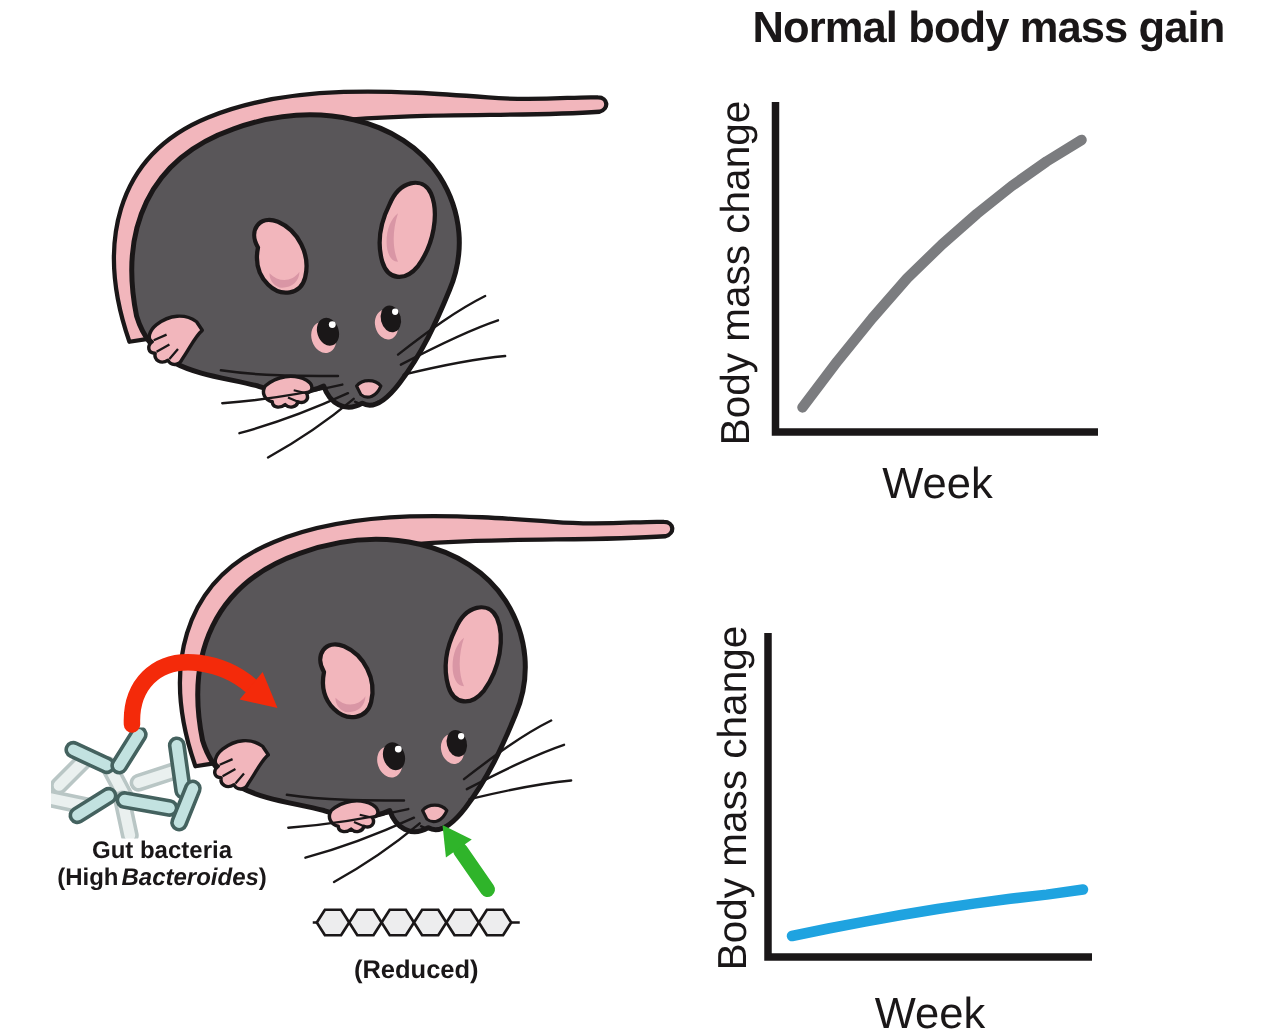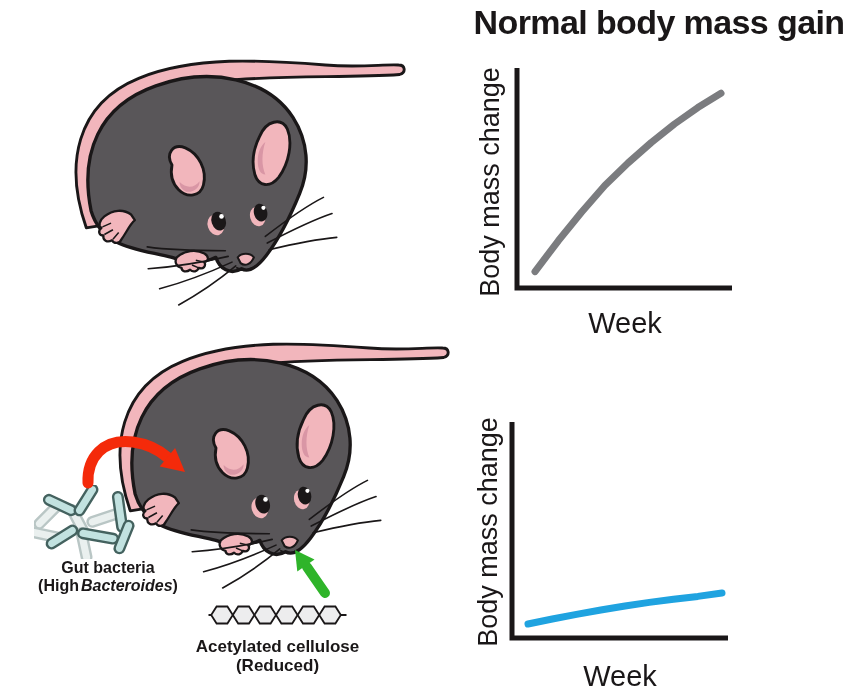--- a/index.html
+++ b/index.html
@@ -1,19 +1,19 @@
 <!DOCTYPE html>
 <html style="--outline: #1A1718; --mouse-body: #595659; --mouse-pink: #F2B6BC; --mouse-pink-dark: #D996A5; --arrow-red: #F42A0A; --arrow-green: #2FB42A; --bacteria-fill: #C2E2E0; --bacteria-stroke: #44625F; --bacteria-ghost-fill: #EAF0EF; --bacteria-ghost-stroke: #B9C6C5; --hexagon-fill: #EDEDEE; --axis: #1A1718;"><head>
 <meta charset="utf-8">
 <style>
   html,body{margin:0;padding:0;background:#fff;}
   .canvas{position:relative;width:850px;height:688px;background:#ffffff;overflow:hidden;
           font-family:"Liberation Sans",sans-serif;color:#1A1718;}
   .abs{position:absolute;}
-  .title{font-size:34px;font-weight:700;letter-spacing:-0.6px;text-align:center;white-space:nowrap;}
+  .title{font-size:29px;font-weight:700;letter-spacing:-0.6px;text-align:center;white-space:nowrap;}
   .ylab{font-size:27px;font-weight:400;text-align:center;white-space:nowrap;transform:rotate(-90deg);}
   .xlab{font-size:29px;font-weight:400;text-align:center;white-space:nowrap;margin-top:14px;}
   .cap{font-size:16px;font-weight:700;line-height:18px;text-align:center;white-space:nowrap;padding-left:26px;}
   .cap2{font-size:17px;font-weight:700;line-height:19px;text-align:center;white-space:nowrap;}
   .axis{fill:none;stroke:var(--axis);stroke-width:5;}
   .curve{fill:none;stroke-width:7;stroke-linecap:round;stroke-linejoin:round;}
   .hex{fill:var(--hexagon-fill);stroke:var(--outline);stroke-width:1.8;stroke-linejoin:miter;}
   .rod{stroke-width:2.4;}
   svg{display:block;}
 </style>
@@ -109,21 +109,20 @@
     <path style="stroke:var(--outline);stroke-width:1.8" d="M0.5,13 H3.2 M132.8,13 H138.5"></path>
     <polygon class="hex" points="3.2,13 8.6,4.5 19.4,4.5 24.8,13 19.4,21.5 8.6,21.5"></polygon>
     <polygon class="hex" points="24.8,13 30.2,4.5 41,4.5 46.4,13 41,21.5 30.2,21.5"></polygon>
     <polygon class="hex" points="46.4,13 51.8,4.5 62.6,4.5 68,13 62.6,21.5 51.8,21.5"></polygon>
     <polygon class="hex" points="68,13 73.4,4.5 84.2,4.5 89.6,13 84.2,21.5 73.4,21.5"></polygon>
     <polygon class="hex" points="89.6,13 95,4.5 105.8,4.5 111.2,13 105.8,21.5 95,21.5"></polygon>
     <polygon class="hex" points="111.2,13 116.6,4.5 127.4,4.5 132.8,13 127.4,21.5 116.6,21.5"></polygon>
   </svg>
 
   <div class="abs cap2" style="left:175px;top:637px;width:205px">
-    <div>Acetylated cellulose</div>
     <div>(Reduced)</div>
   </div>
 
   <div class="abs title" style="left:468px;top:3px;width:382px">Normal body mass gain</div>
 
   <div class="abs ylab" style="left:374px;top:168px;width:230px;height:28px">Body mass change</div>
 
   <svg class="abs" style="left:505px;top:58px" width="240" height="240" viewBox="0 0 240 240">
     <path class="axis" d="M12,10 L12,230 M9.5,230 L227,230"></path>
     <polyline class="curve" points="30.0,213.6 53.3,182.8 76.5,154.2 99.8,127.5 123.0,105.0 146.3,84.5 169.5,66.0 192.8,49.6 216.0,35.3" stroke="#7B7C7F"></polyline>

